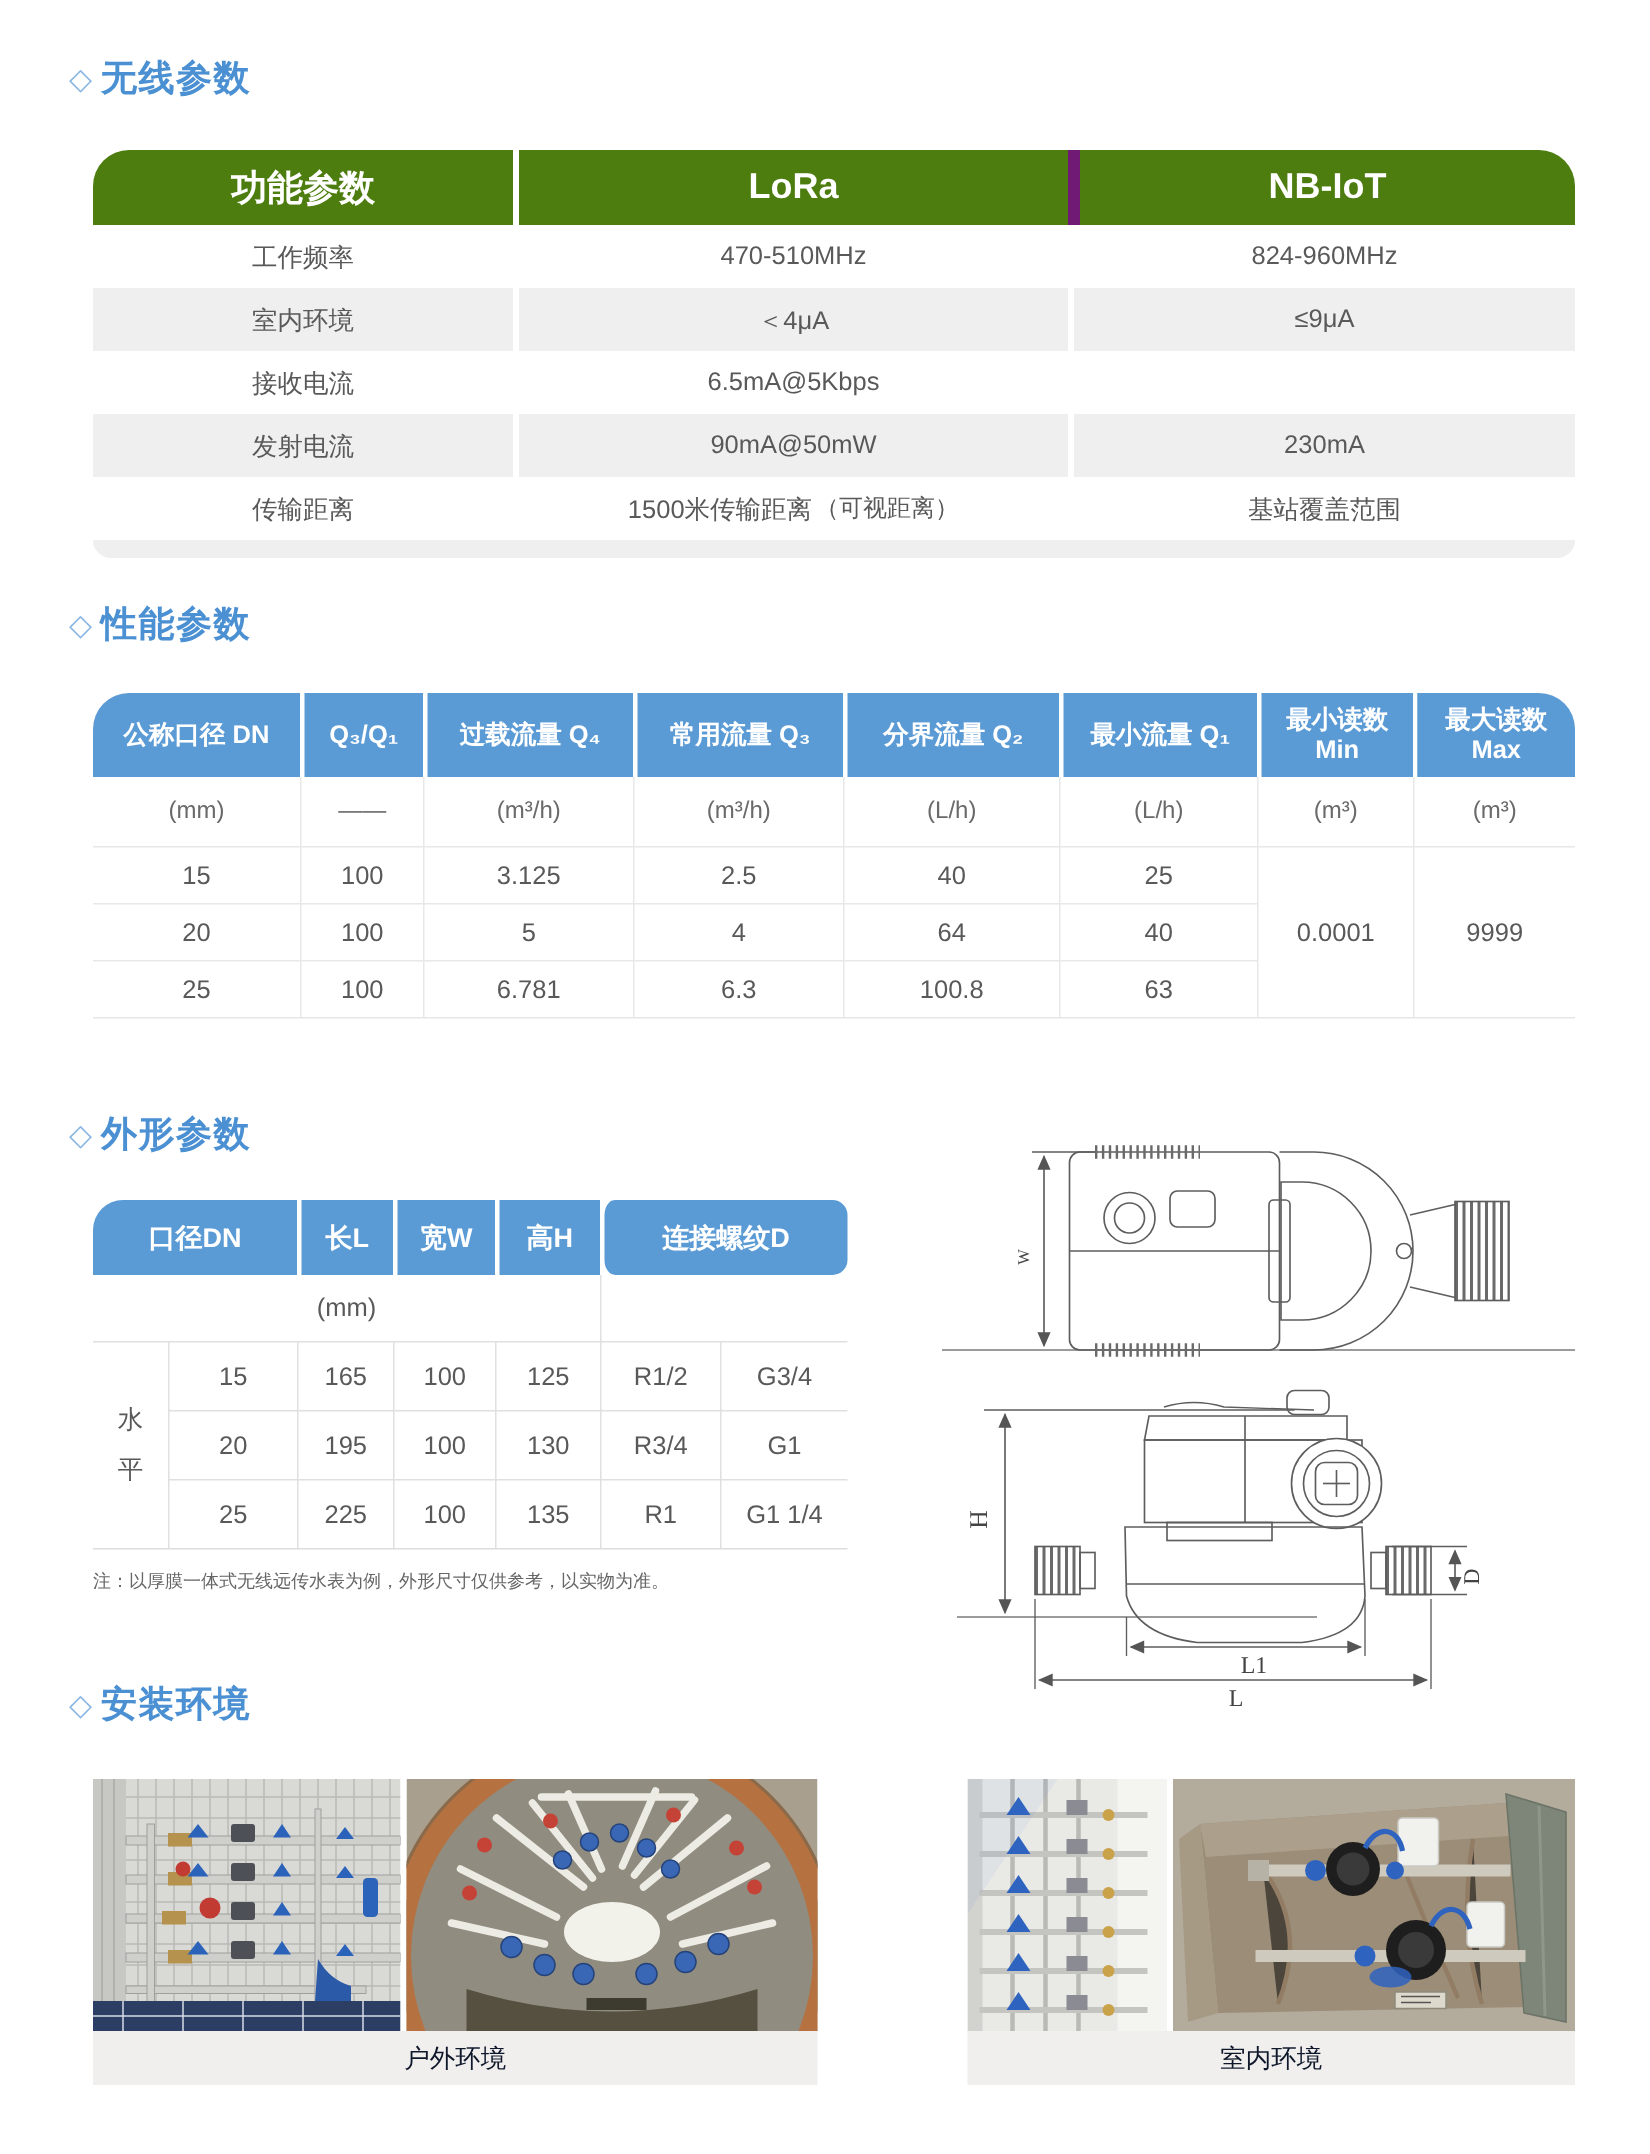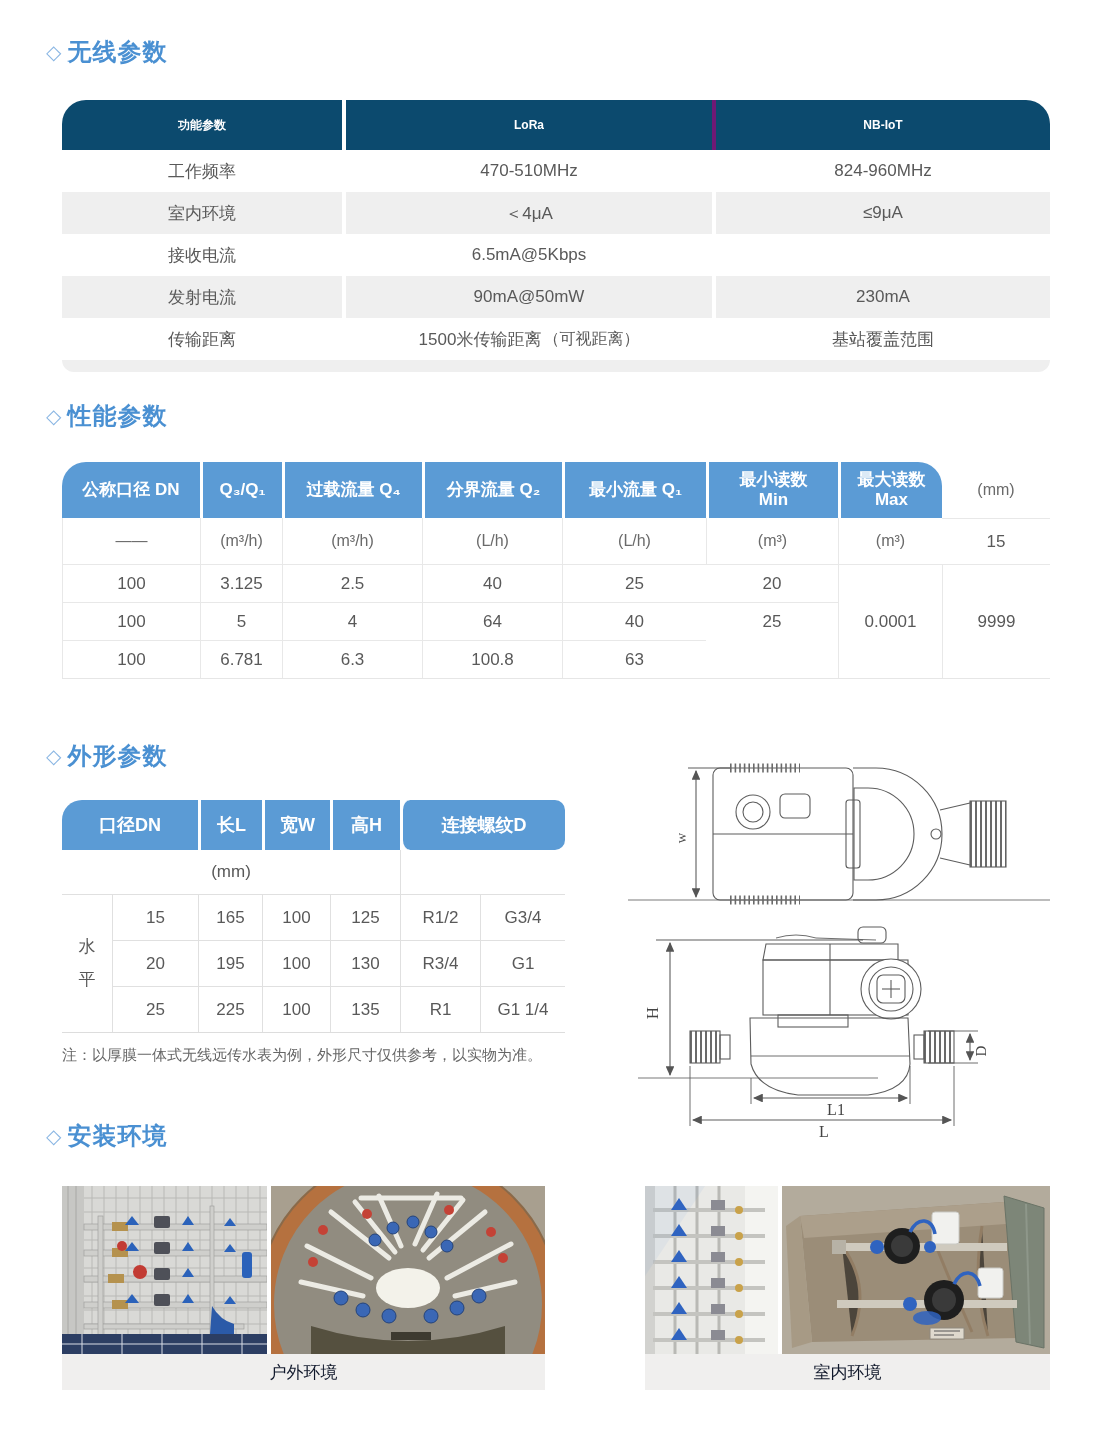--- a/index.html
+++ b/index.html
@@ -7,25 +7,25 @@
   .page{position:relative;width:1100px;height:1436px;background:#fff;overflow:hidden;}
 
   
   .sec-title{position:absolute;left:46px;display:flex;align-items:center;
     font-size:24px;font-weight:bold;color:#4a90d2;letter-spacing:1px;}
   .diamond{color:#8ab6e3;font-weight:normal;font-size:20px;margin-right:5px;}
 
   
   .t1{position:absolute;left:62px;top:100px;width:988px;}
   .t1-header{display:flex;height:50px;}
-  .t1-h{background:#0c4a6e;color:#fff;font-size:12px;font-weight:bold;
+  .t1-h{background:#4d7c0f;color:#fff;font-size:24px;font-weight:bold;
     display:flex;align-items:center;justify-content:center;box-sizing:border-box;}
   .t1-h.c1{width:280px;border-top-left-radius:24px;}
   .t1-h.c2{width:370px;border-left:4px solid #fff;}
-  .t1-h.c3{width:338px;border-left:4px solid #701a75;border-top-right-radius:24px;}
+  .t1-h.c3{width:338px;border-left:8px solid #701a75;border-top-right-radius:24px;}
   .t1-row{display:flex;height:42px;}
   .t1-c{display:flex;align-items:center;justify-content:center;font-size:17px;color:#595959;
     background:#fff;box-sizing:border-box;}
   .t1-c.c1{width:280px;text-align:center;}
   .t1-c.c2{width:370px;border-left:4px solid #fff;}
   .t1-c.c3{width:338px;border-left:4px solid #fff;}
   .t1-row.alt .t1-c{background:#efefef;}
   .t1-footer{height:12px;background:#efefef;border-radius:0 0 14px 14px;}
   .small-paren{font-size:16px;margin-left:2px;}
 
@@ -61,21 +61,21 @@
   .t3 .h.span2a{grid-column:1 / span 2;}
   .t3 .h.span2e{grid-column:6 / span 2;}
   .t3 .c{display:flex;align-items:center;justify-content:center;background:#fff;
     font-size:17px;color:#595959;box-sizing:border-box;}
   .t3 .c.bl{border-left:1px solid #e0e0e0;}
   .t3 .c.bt{border-top:1px solid #e0e0e0;}
   .t3 .u-mm{grid-column:1 / span 5;}
   .t3 .u-blank{grid-column:6 / span 2;}
   .t3 .vcell{grid-column:1;grid-row:3 / span 3;white-space:pre-line;text-align:center;line-height:1.9;}
 
-  .note{position:absolute;left:62px;top:1046px;font-size:15px;color:#666;}
+  .note{position:absolute;left:62px;top:1046px;font-size:12px;color:#666;}
 
   
   .drawing{position:absolute;left:618px;top:748px;width:442px;height:392px;}
   .photos-left{position:absolute;left:62px;top:1186px;width:483px;}
   .photos-right{position:absolute;left:645px;top:1186px;width:405px;}
   .photo-row{display:flex;gap:4px;}
   .caption-bar{height:36px;background:#f0efee;display:flex;align-items:center;justify-content:center;
     font-size:17px;color:#0f172a;}
   .photo{display:block;}
 </style>
@@ -127,20 +127,21 @@
 
   <div class="sec-title" style="top:400px;">
     <span class="diamond">◇</span>
     <span>性能参数</span>
   </div>
 
   <div class="t2">
     <div class="h first">公称口径 DN</div>
     <div class="h">Q₃/Q₁</div>
     <div class="h">过载流量 Q₄</div>
+    <div class="h">常用流量 Q₃</div>
     <div class="h">分界流量 Q₂</div>
     <div class="h">最小流量 Q₁</div>
     <div class="h">
       <span>最小读数</span>
       <span>Min</span>
     </div>
     <div class="h last">
       <span>最大读数</span>
       <span>Max</span>
     </div>

